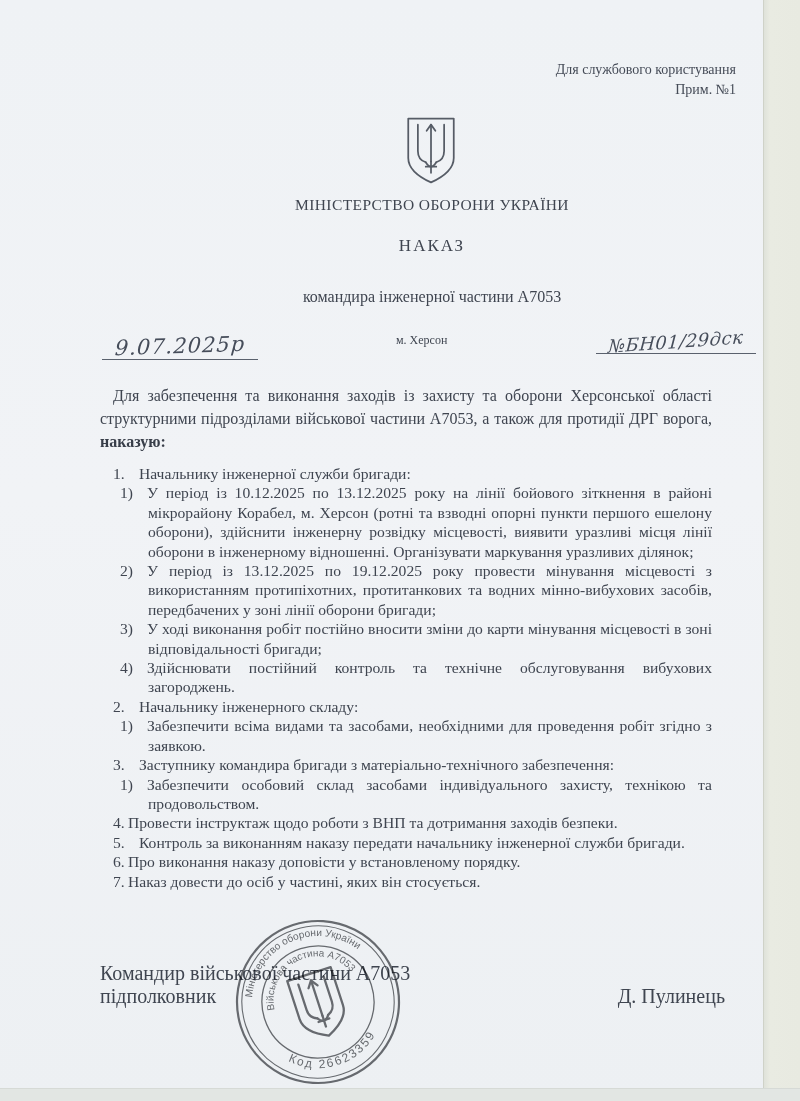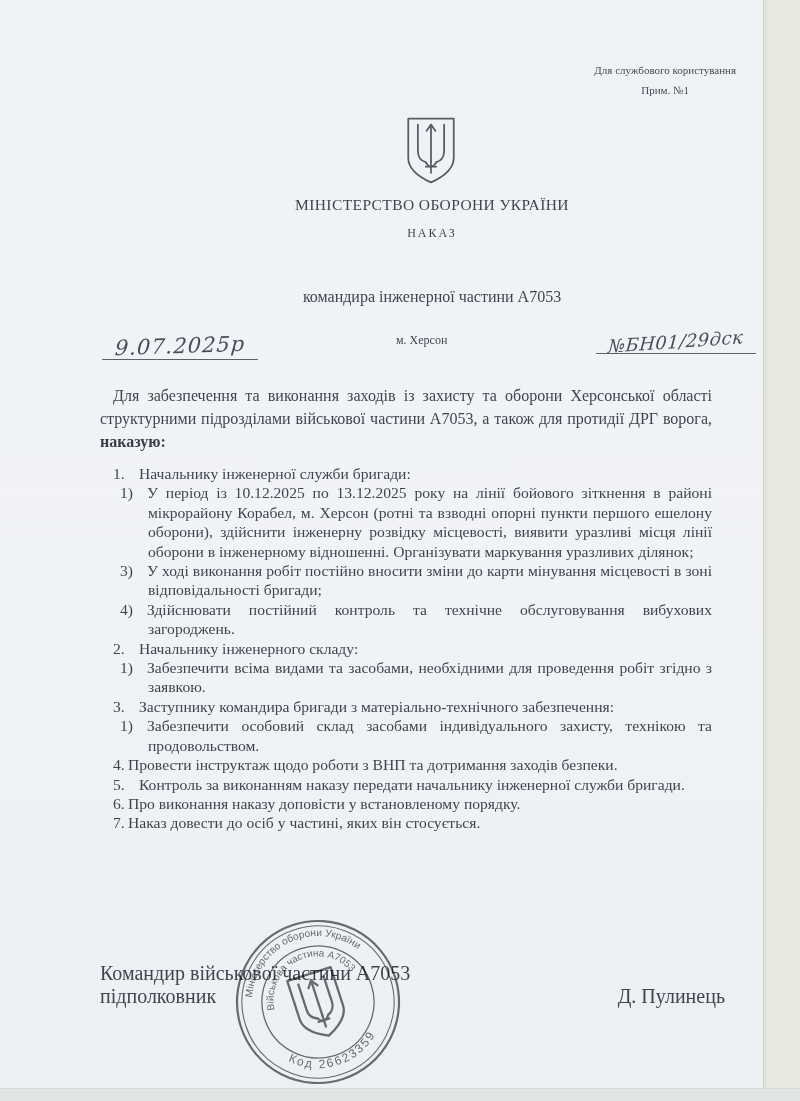--- a/index.html
+++ b/index.html
@@ -9,26 +9,26 @@
     background:linear-gradient(180deg,#eff2f5 0%,#f1f3f6 45%,#edf0f3 100%);
     font-family:"Liberation Serif", serif;color:#3f4550;
   }
   
   #edge-right{position:absolute;top:0;right:0;width:36px;height:1089px;
     background:linear-gradient(90deg,#dfe2da 0,#e9ebe2 6px,#e8eae1 100%);
     border-left:1px solid #cfd2c8;}
   #edge-bottom{position:absolute;left:0;bottom:0;width:800px;height:12px;
     background:#e2e6e3;border-top:1px solid #d6dad6;}
   
-  #classification{position:absolute;top:60px;right:64px;text-align:center;
-    font-size:11px;line-height:20px;color:#454b57;}
+  #classification{position:absolute;top:60px;right:64px;text-align:right;
+    font-size:14px;line-height:20px;color:#454b57;}
   #emblem{position:absolute;left:403px;top:111px;}
   .ctr{position:absolute;left:100px;width:664px;text-align:center;}
   #ministry{top:196px;font-size:15.5px;letter-spacing:.4px;}
-  #doc-title{top:226px;font-size:12px;letter-spacing:2px;}
+  #doc-title{top:236px;font-size:17px;letter-spacing:2px;}
   #doc-subtitle{top:288px;font-size:16px;}
   
   #dateline{position:absolute;top:324px;left:100px;width:664px;height:38px;}
   .hand{font-family:"DejaVu Serif", serif;font-style:italic;color:#464d5a;}
   #date-hand{position:absolute;left:2px;bottom:2px;width:156px;text-align:center;
     border-bottom:1.5px solid #5a616d;padding-bottom:1px;}
   #date-hand span{display:inline-block;font-size:21px;transform:rotate(-2deg) skewX(-6deg);letter-spacing:1px;}
   #place{position:absolute;left:296px;top:9px;font-size:12px;}
   #num-hand{position:absolute;right:8px;bottom:8px;width:160px;text-align:center;
     border-bottom:1.5px solid #5a616d;padding-bottom:1px;}
@@ -93,20 +93,21 @@
   </div>
 
   <div id="body">
     <p id="preamble">
       <span>Для забезпечення та виконання заходів із захисту та оборони Херсонської області структурними підрозділами військової частини А7053, а також для протидії ДРГ ворога,</span>
       <b>наказую:</b>
     </p>
     <div id="list">
       <div class="mi"><span class="num">1.</span><span>Начальнику інженерної служби бригади:</span></div>
       <div class="si"><span class="num">1)</span><span>У період із 10.12.2025 по 13.12.2025 року на лінії бойового зіткнення в районі мікрорайону Корабел, м. Херсон (ротні та взводні опорні пункти першого ешелону оборони), здійснити інженерну розвідку місцевості, виявити уразливі місця лінії оборони в інженерному відношенні. Організувати маркування уразливих ділянок;</span></div>
+      <div class="si"><span class="num">2)</span><span>У період із 13.12.2025 по 19.12.2025 року провести мінування місцевості з використанням протипіхотних, протитанкових та водних мінно-вибухових засобів, передбачених у зоні лінії оборони бригади;</span></div>
       <div class="si"><span class="num">3)</span><span>У ході виконання робіт постійно вносити зміни до карти мінування місцевості в зоні відповідальності бригади;</span></div>
       <div class="si"><span class="num">4)</span><span>Здійснювати постійний контроль та технічне обслуговування вибухових загороджень.</span></div>
       <div class="mi"><span class="num">2.</span><span>Начальнику інженерного складу:</span></div>
       <div class="si"><span class="num">1)</span><span>Забезпечити всіма видами та засобами, необхідними для проведення робіт згідно з заявкою.</span></div>
       <div class="mi"><span class="num">3.</span><span>Заступнику командира бригади з матеріально-технічного забезпечення:</span></div>
       <div class="si"><span class="num">1)</span><span>Забезпечити особовий склад засобами індивідуального захисту, технікою та продовольством.</span></div>
       <div class="mi tight"><span class="num">4.</span><span>Провести інструктаж щодо роботи з ВНП та дотримання заходів безпеки.</span></div>
       <div class="mi"><span class="num">5.</span><span>Контроль за виконанням наказу передати начальнику інженерної служби бригади.</span></div>
       <div class="mi tight"><span class="num">6.</span><span>Про виконання наказу доповісти у встановленому порядку.</span></div>
       <div class="mi tight"><span class="num">7.</span><span>Наказ довести до осіб у частині, яких він стосується.</span></div>

